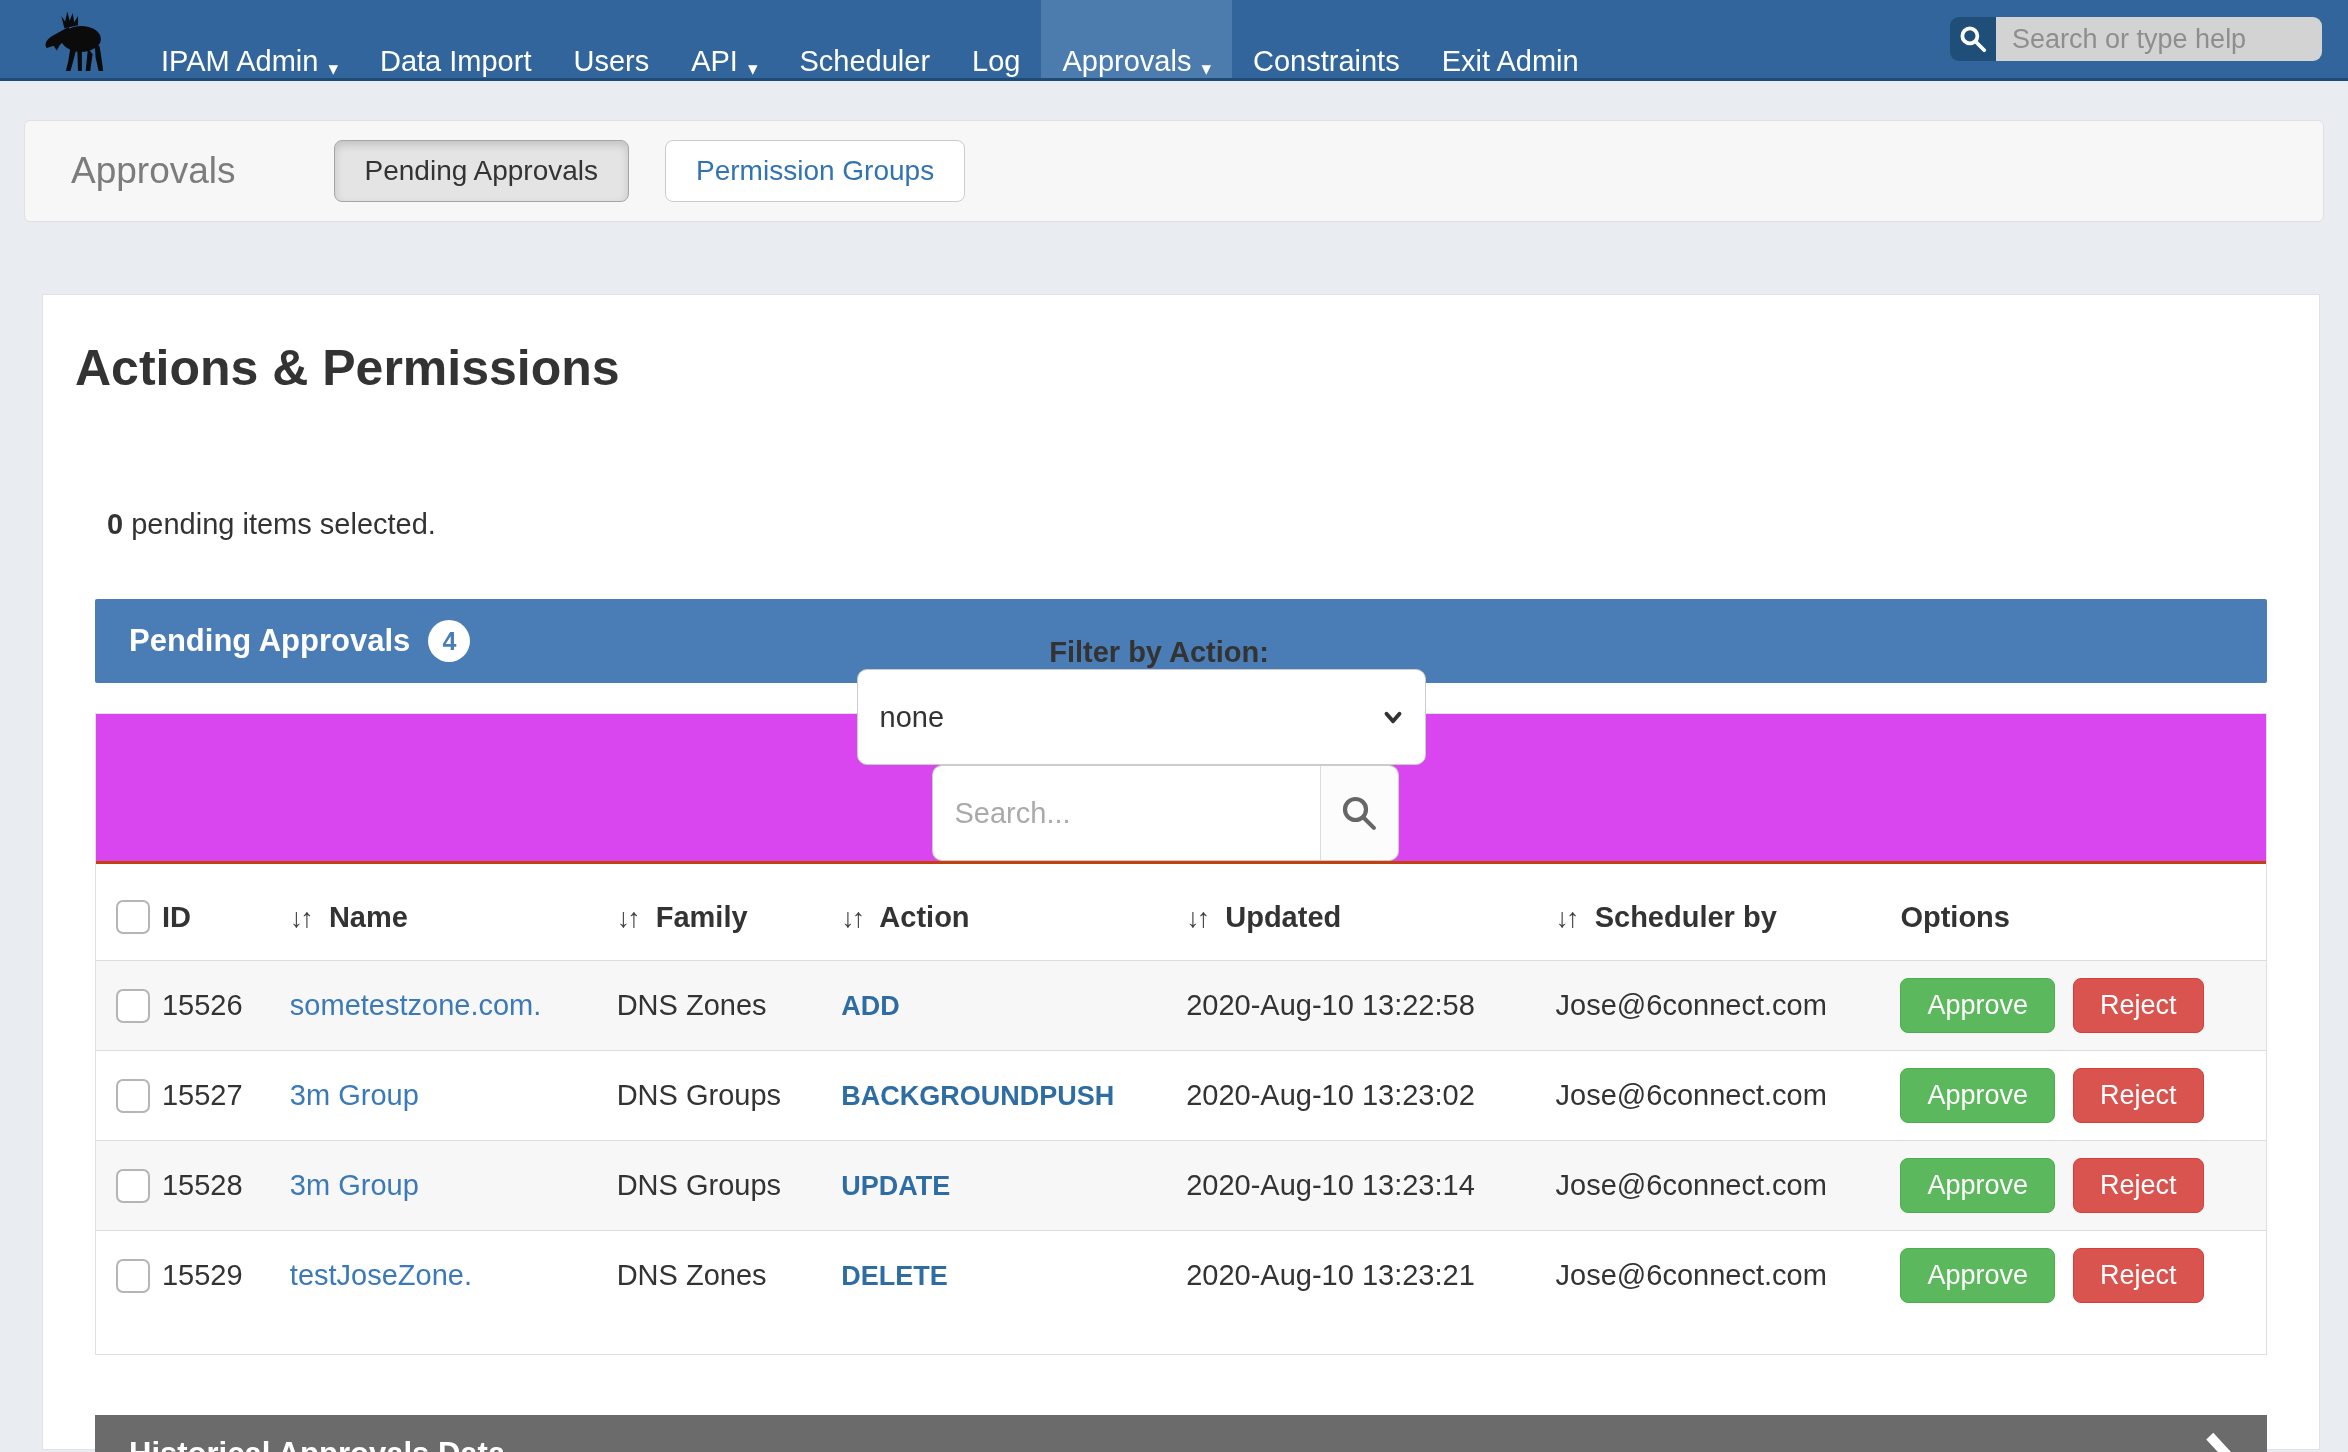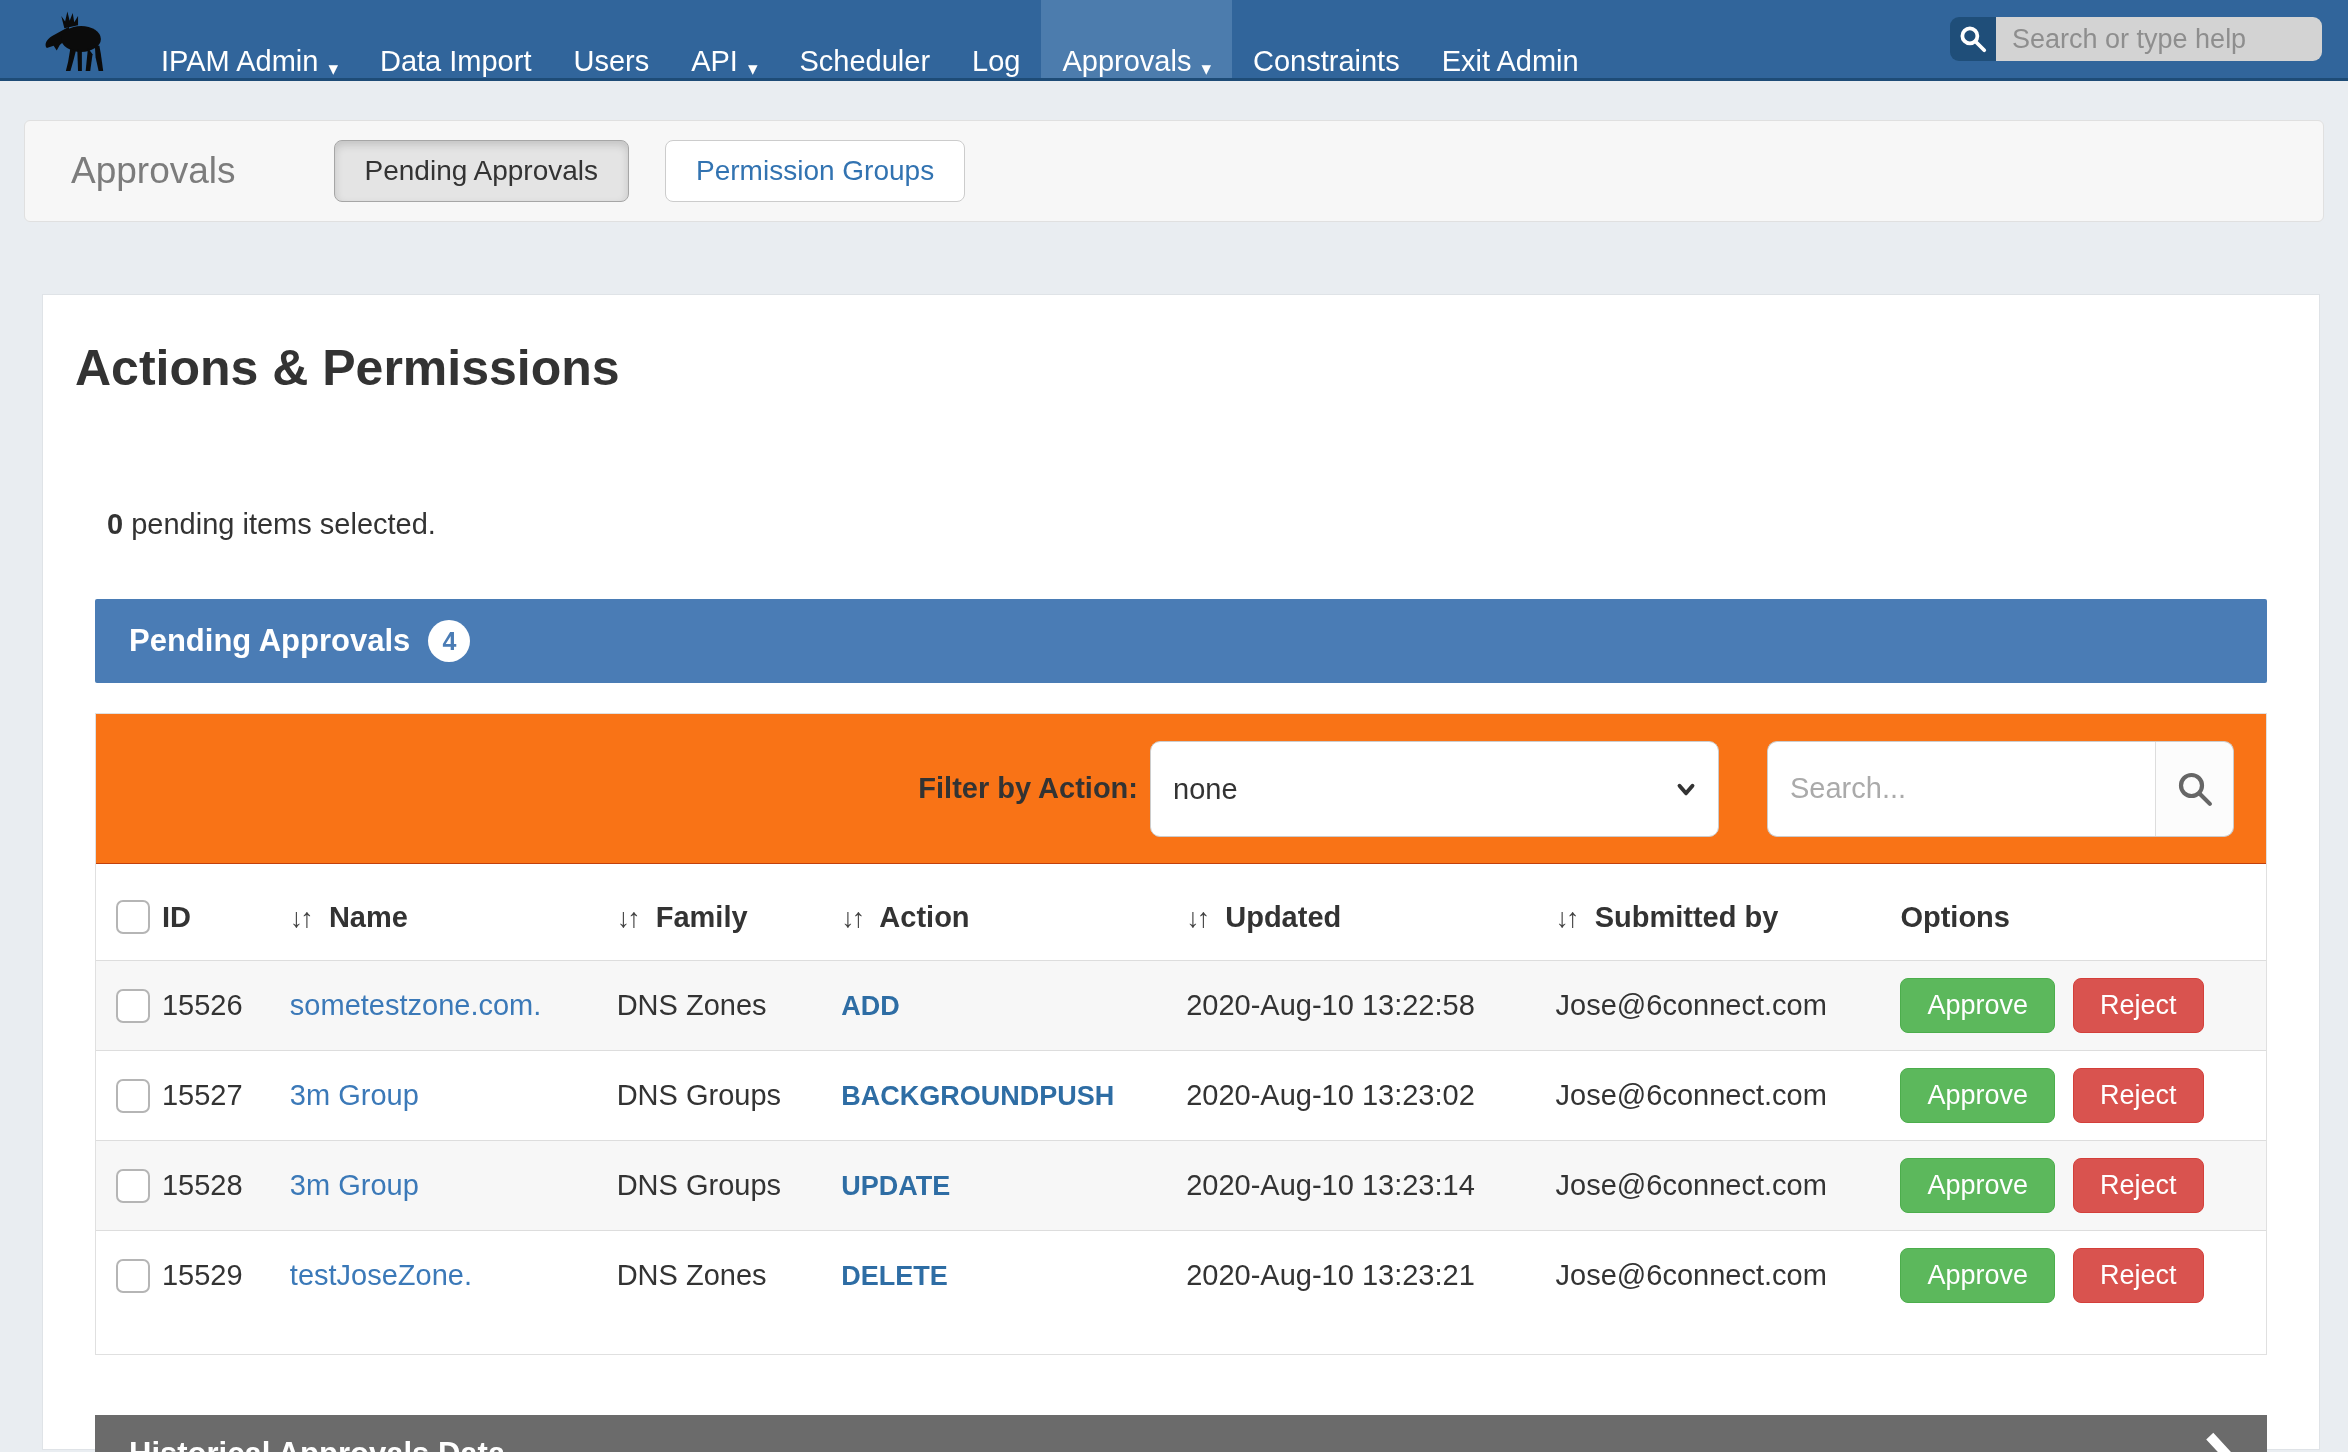--- a/index.html
+++ b/index.html
@@ -70,22 +70,22 @@
   .panel-title { color:#fff; font-weight:bold; font-size:31px; }
   .count-badge {
     margin-left:18px; width:42px; height:42px; background:#fff; color:#4A7CB5;
     border-radius:50%; display:flex; align-items:center; justify-content:center;
     font-weight:bold; font-size:25px;
   }
 
   
   .table-container { margin-top:30px; border:1px solid #E0E0E0; background:#fff; }
   .filter-strip {
-    height:150px; background:#f97316; border-bottom:1px solid #c2410c;
-    display:flex; align-items:center; justify-content:flex-end; padding-right:32px;
+    height:150px; background:#d946ef; border-bottom:3px solid #c2410c;
+    display:flex; align-items:center; justify-content:flex-end; padding-right:32px;flex-direction:column;
   }
   .filter-label { font-weight:bold; font-size:29px; margin-right:12px; white-space:nowrap; }
   .select-wrap { position:relative; margin-right:48px; }
   .action-select {
     appearance:none; -webkit-appearance:none; -moz-appearance:none;
     width:569px; height:96px; border:1px solid #CCCCCC; border-radius:10px;
     background:#fff; font-size:29px; color:#333; padding:0 60px 0 22px;
     font-family:inherit; cursor:pointer; outline:none;
   }
   .select-chevron { position:absolute; right:20px; top:50%; transform:translateY(-50%); pointer-events:none; line-height:0; }
@@ -264,21 +264,21 @@
           <th>
             <span class="sort-ic">↓↑</span>
             <span>Action</span>
           </th>
           <th>
             <span class="sort-ic">↓↑</span>
             <span>Updated</span>
           </th>
           <th>
             <span class="sort-ic">↓↑</span>
-            <span>Submitted by</span>
+            <span>Scheduler by</span>
           </th>
           <th>
             <span>Options</span>
           </th>
         </tr>
       </thead>
       <tbody>
         <tr>
           <td class="col-check">
               <input type="checkbox" style="">

